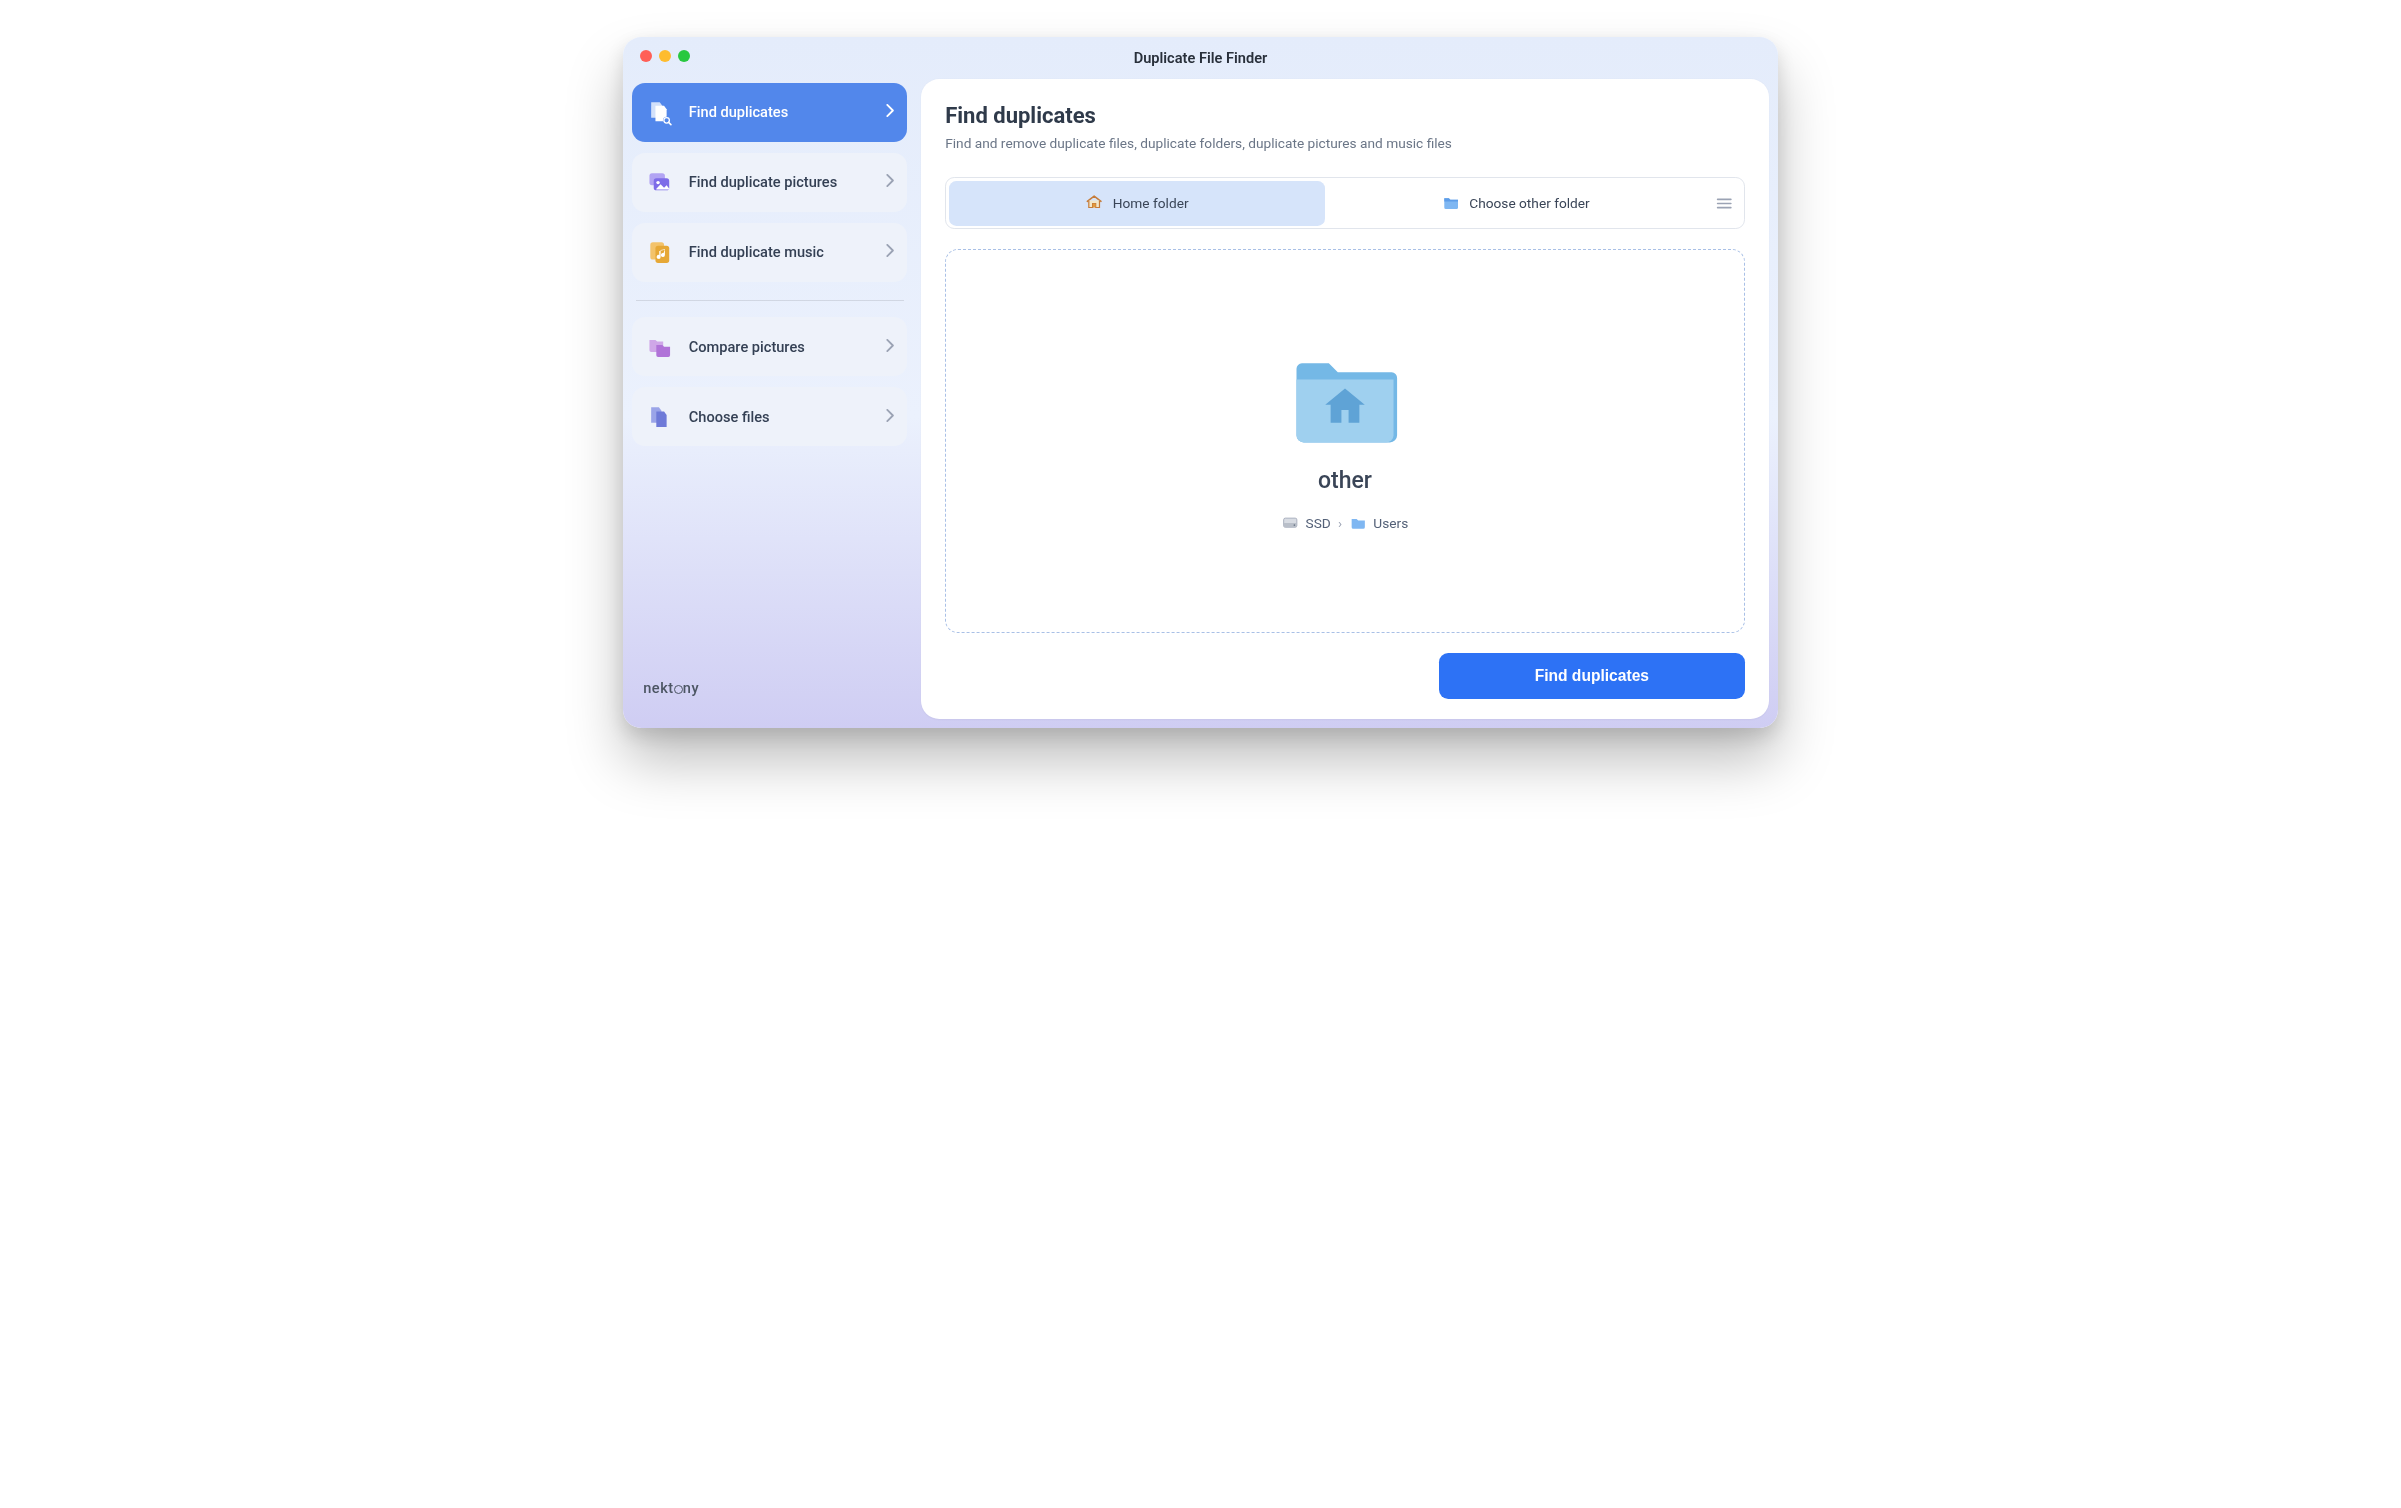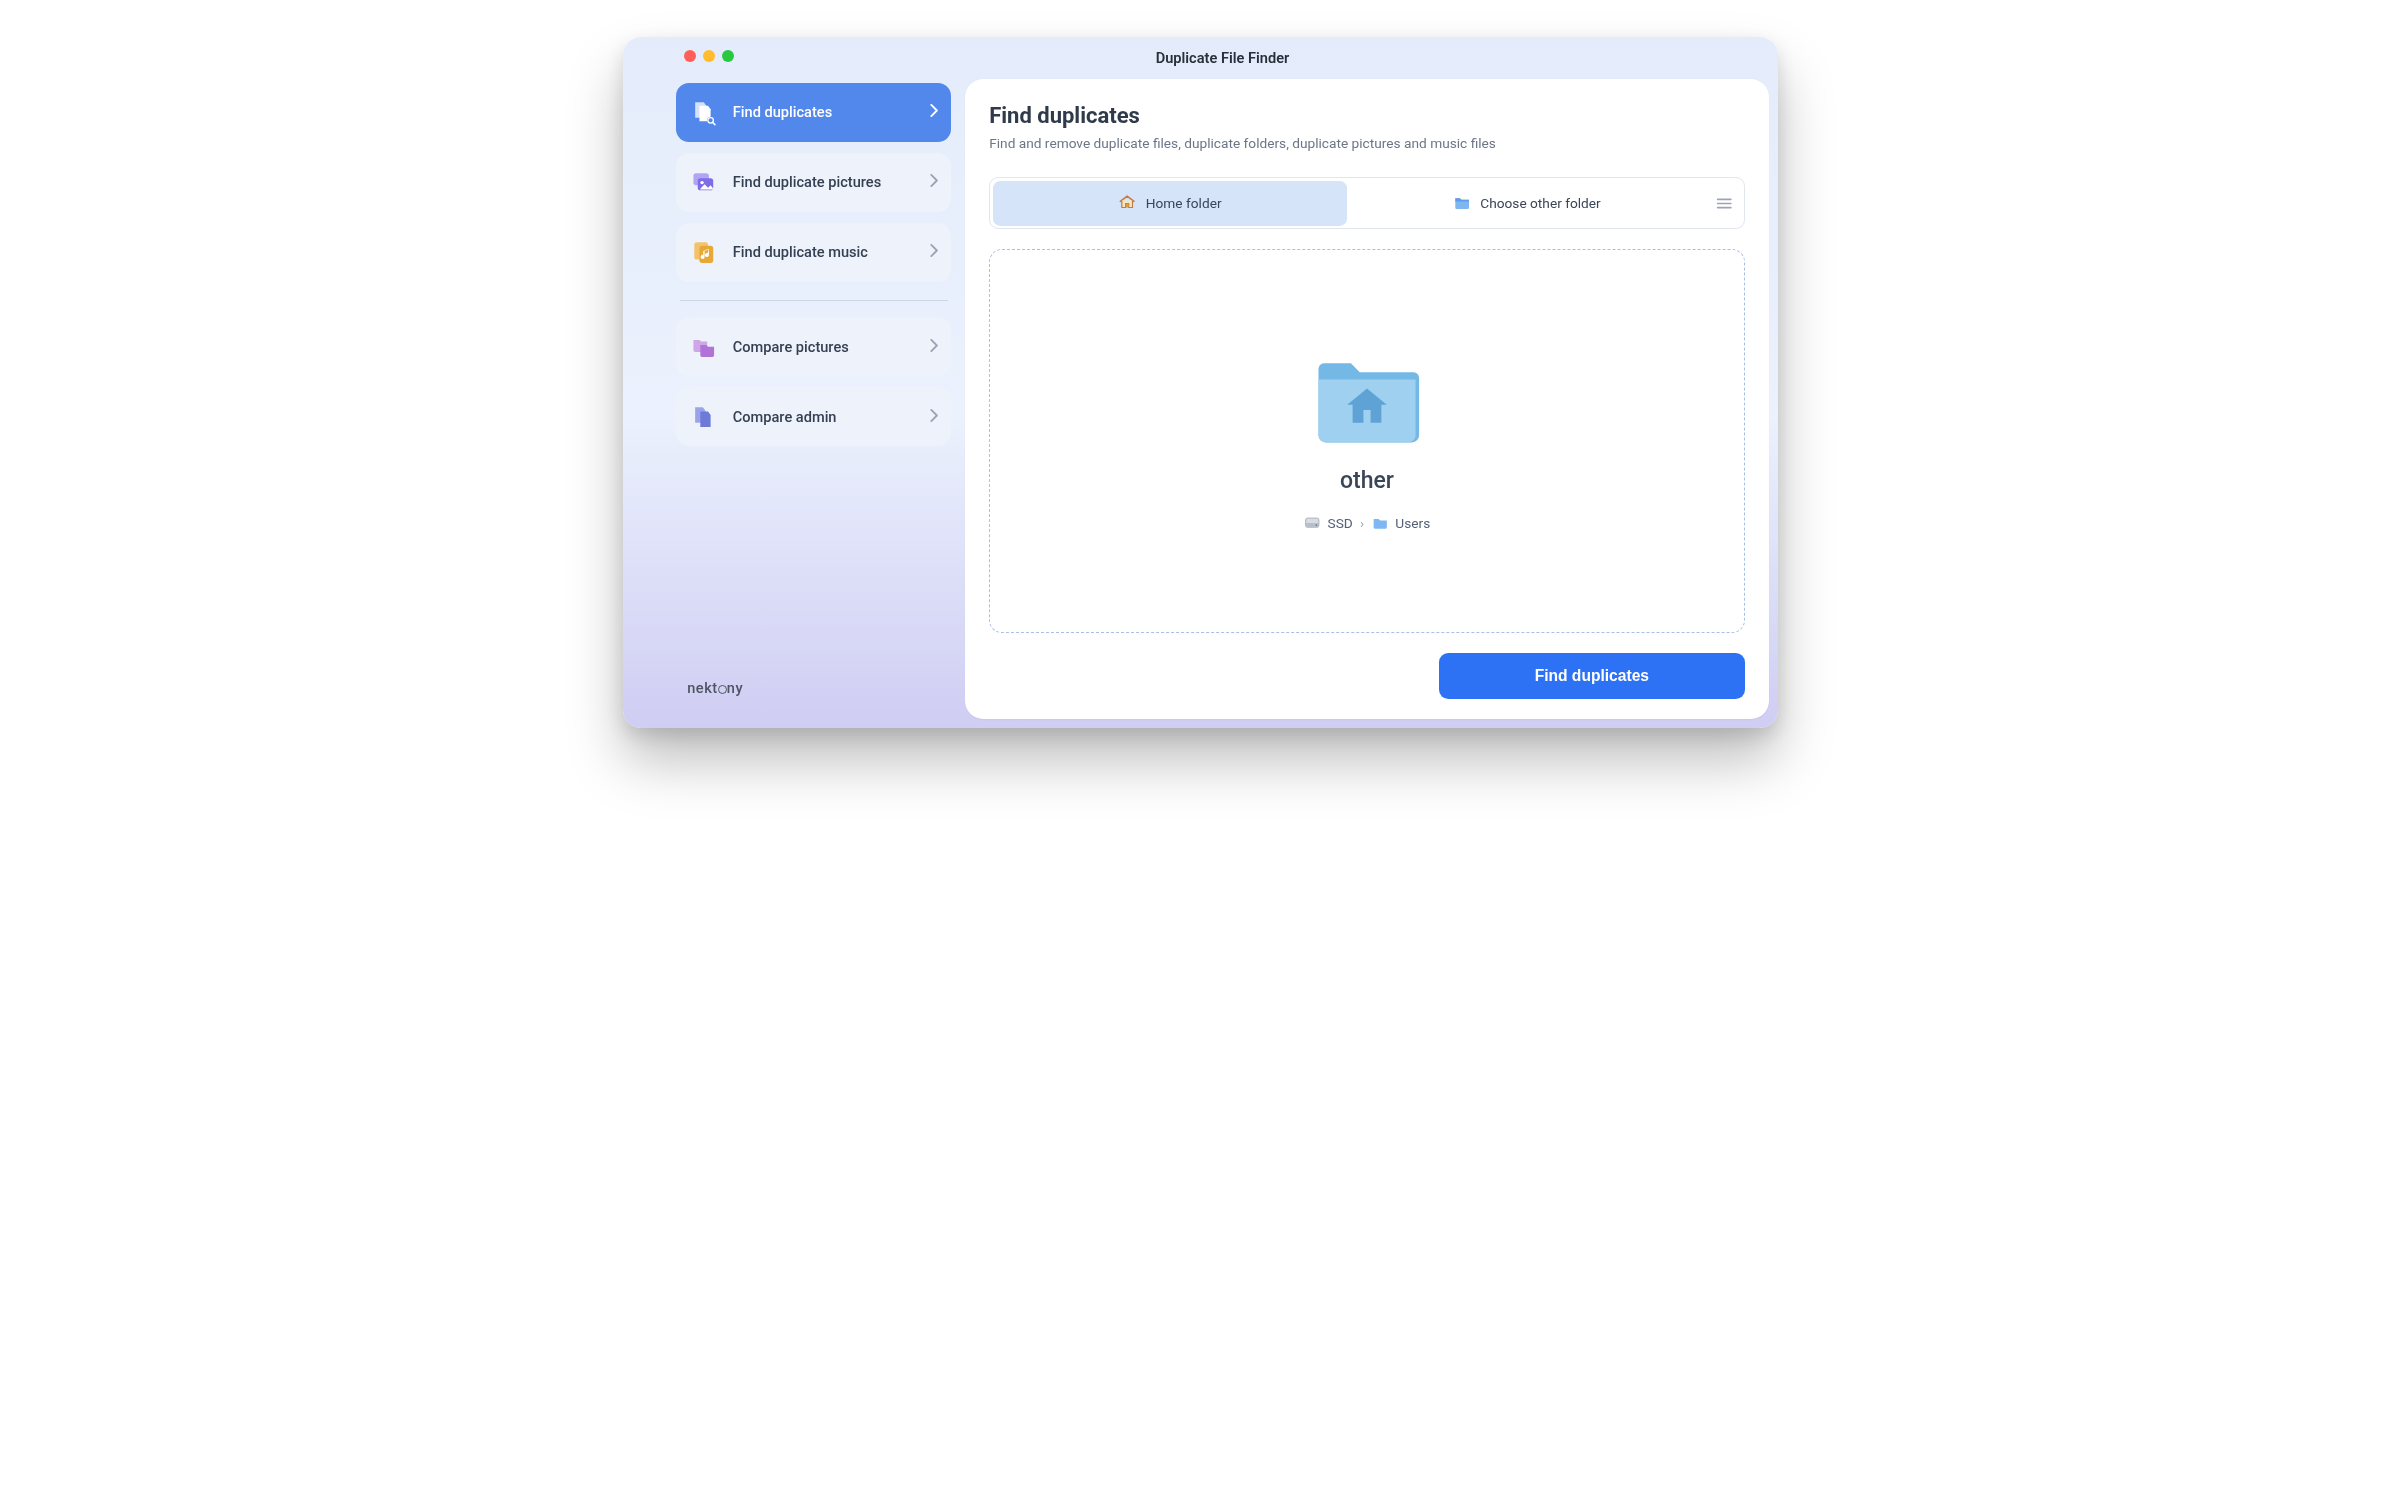--- a/index.html
+++ b/index.html
@@ -12,21 +12,20 @@
   .window {
     width: 1155px;
     height: 691px;
     border-radius: 18.3px;
     background: linear-gradient(180deg, #E4ECFB 0%, #EBF1FD 55%, #CFCDF3 100%);
     box-shadow: 0 33px 55px rgba(0,0,0,.25), 0 7.3px 18.3px rgba(0,0,0,.12);
     position: relative;
     overflow: hidden;
     display: flex;
     flex-direction: column;
-    padding-left: 44px;
   }
   .titlebar {
     height: 42px;
     display: flex;
     align-items: center;
     position: relative;
   }
   .traffic-lights {
     position: absolute; left: 16.5px; top: 13px; display: flex; gap: 7.3px;
   }
@@ -214,21 +213,21 @@
               </svg></span>
         </div>
 
         <div class="side-item">
           <span class="side-icon">
             <svg viewBox="0 0 32 32">
                 <path d="M6 5h9l3 4v14H6z" fill="#9AA4E8"></path>
                 <path d="M12 10h9l3 4v14H12z" fill="#6E7AD8"></path>
               </svg>
           </span>
-          <span class="label">Compare admin</span>
+          <span class="label">Choose files</span>
           <span class="chev"><svg viewBox="0 0 8 14">
                 <path d="M1 1l6 6-6 6" fill="none" stroke="currentColor" stroke-width="2" stroke-linecap="round" stroke-linejoin="round"></path>
               </svg></span>
         </div>
       </div>
 
       <div class="brand">nekt<span class="o"></span>ny</div>
     </div>
 
     <div class="main">

